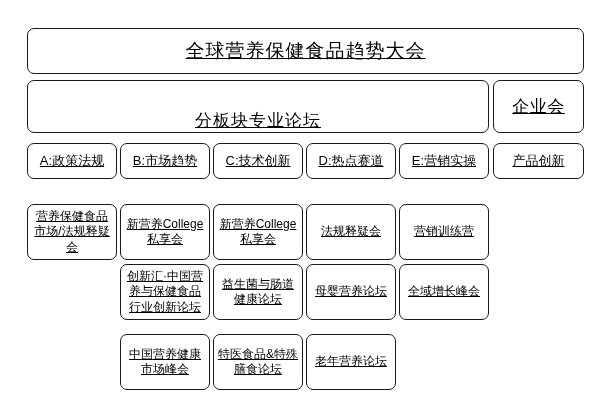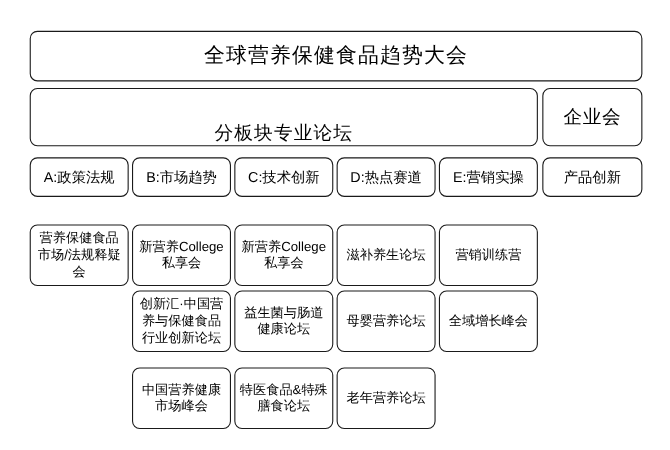--- a/index.html
+++ b/index.html
@@ -29,20 +29,21 @@
     align-items: center;
     justify-content: center;
     text-align: center;
     line-height: 1.28;
     color: #000000;
   }
   .box span {
     display: block;
     padding: 0 3px;
     white-space: pre-line;
+    text-decoration: underline;
   }
 
   
   .title-box {
     left: 27px;
     top: 28px;
     width: 557px;
     height: 46px;
     font-size: 19px;
     letter-spacing: 1px;
@@ -149,21 +150,21 @@
     <span>新营养College私享会</span>
   </div>
   <div class="box cell r2 col-c">
     <span>益生菌与肠道健康论坛</span>
   </div>
   <div class="box cell r3 col-c">
     <span>特医食品&amp;特殊膳食论坛</span>
   </div>
 
   <div class="box cell r1 col-d">
-    <span>滋补养生论坛</span>
+    <span>法规释疑会</span>
   </div>
   <div class="box cell r2 col-d">
     <span>母婴营养论坛</span>
   </div>
   <div class="box cell r3 col-d">
     <span>老年营养论坛</span>
   </div>
 
   <div class="box cell r1 col-e">
     <span>营销训练营</span>

